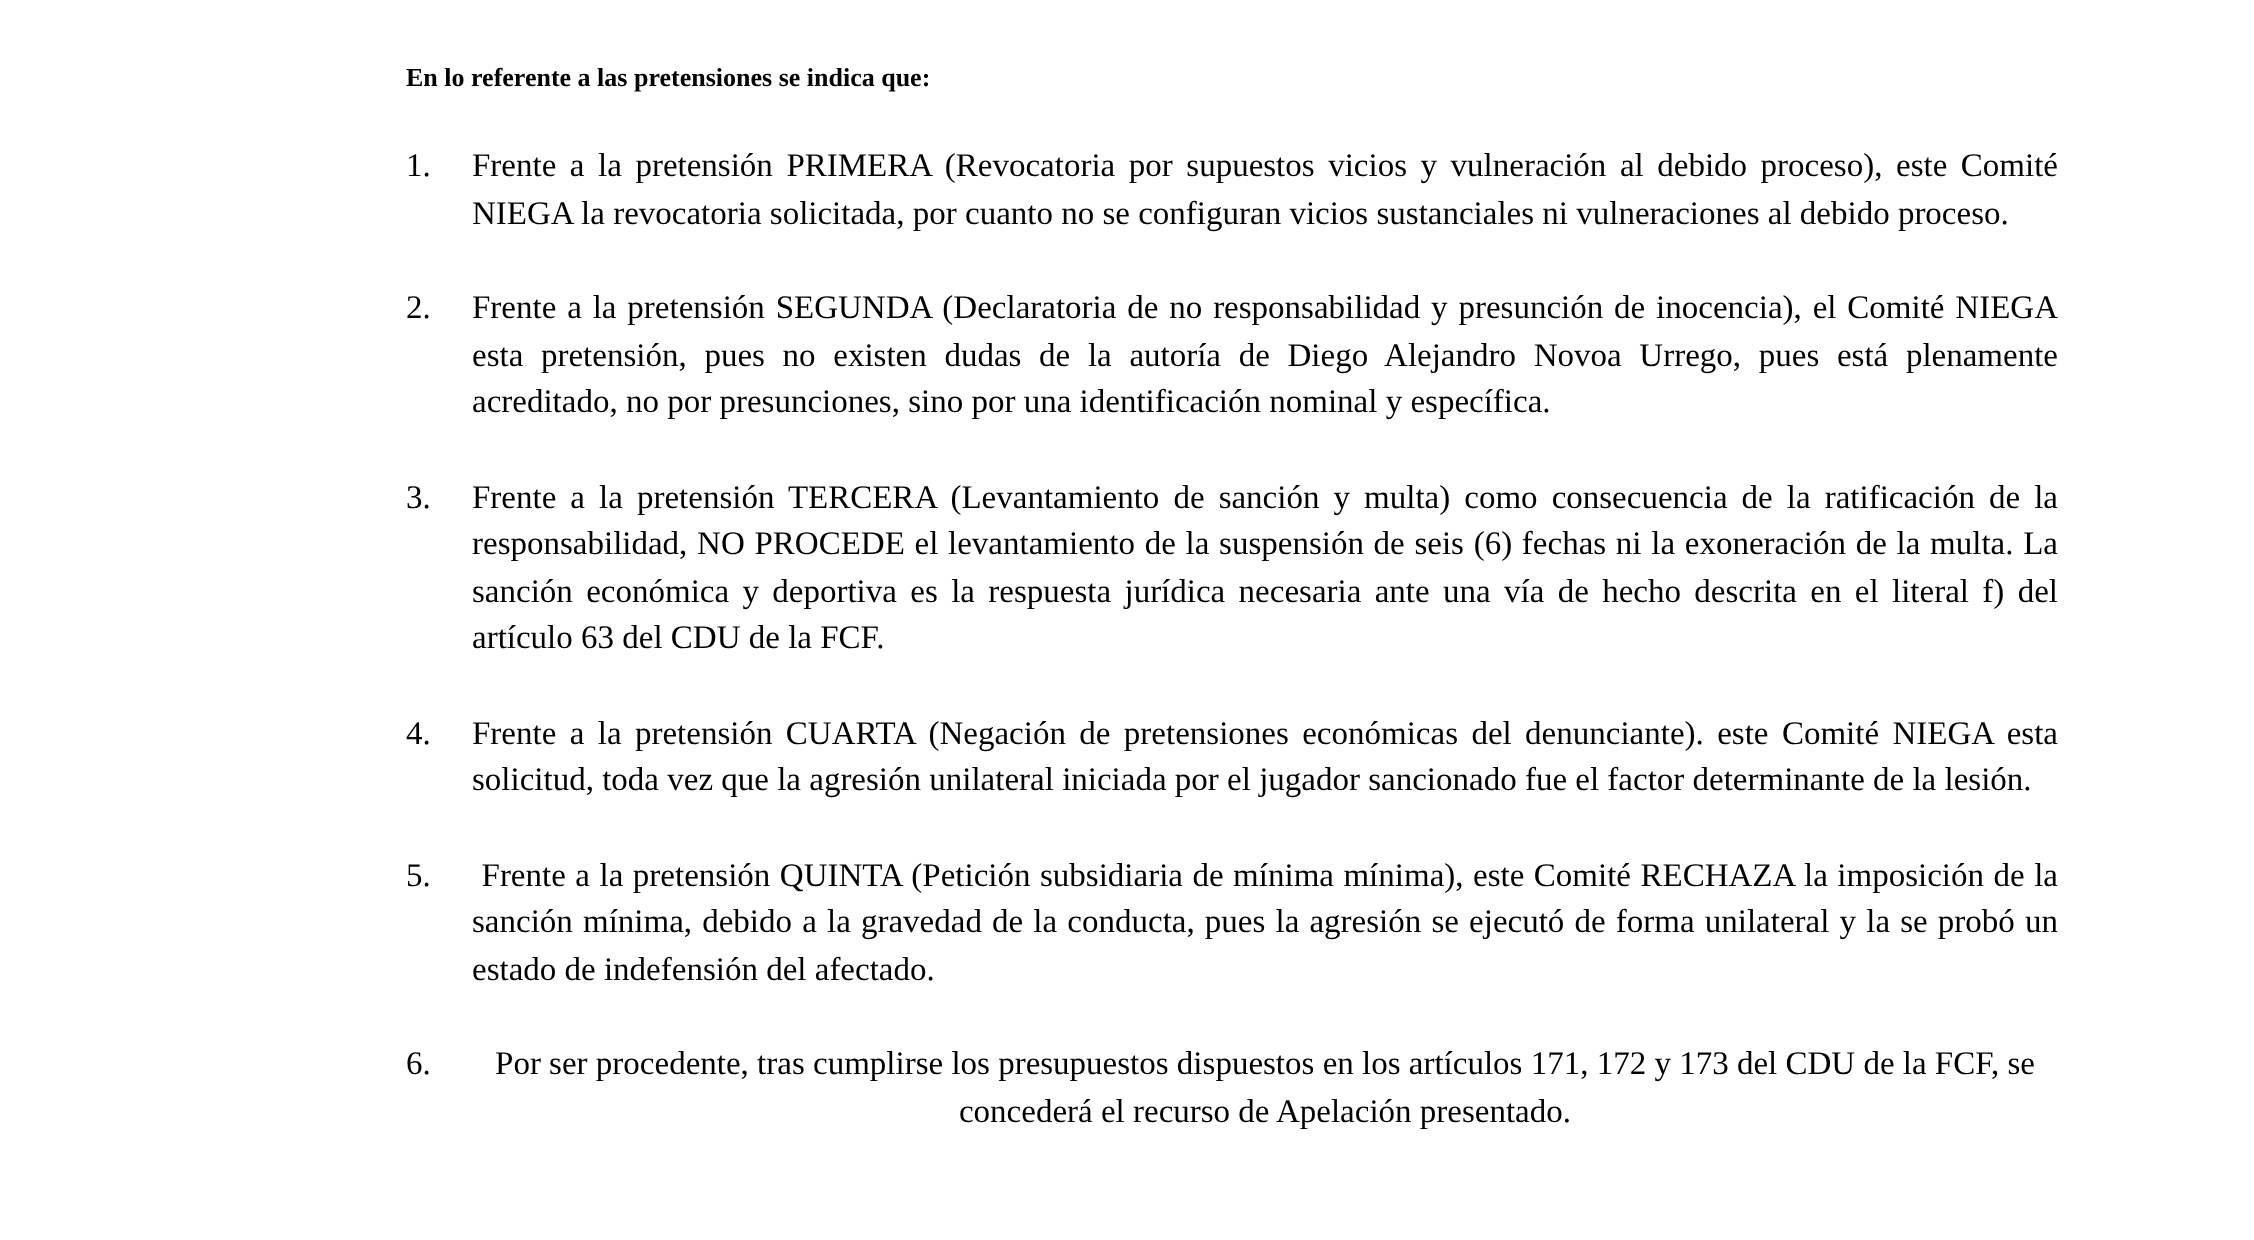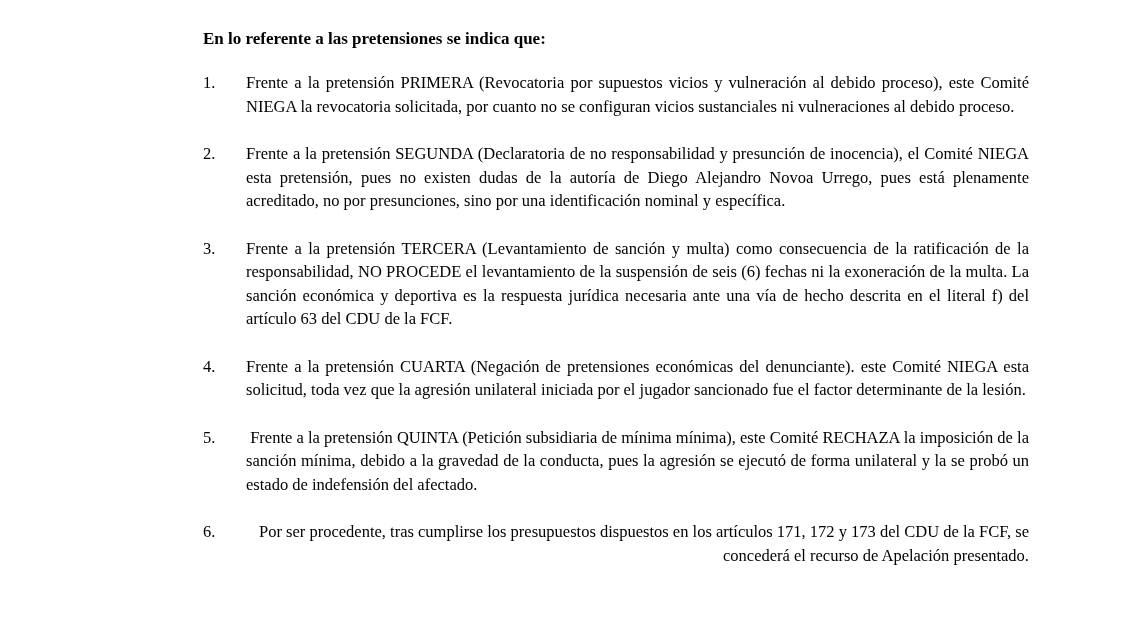--- a/index.html
+++ b/index.html
@@ -16,21 +16,21 @@
       color: #000000;
     }
     .page {
       position: absolute;
       left: 203px;
       top: 27px;
       width: 826px;
     }
     .heading {
       font-weight: bold;
-      font-size: 17px;
+      font-size: 13px;
       line-height: 23px;
       margin: 0 0 21px 0;
     }
     .list {
       margin: 0;
       padding: 0;
       list-style: none;
     }
     .item {
       display: flex;
@@ -38,24 +38,23 @@
       line-height: 23.5px;
     }
     .item .num {
       width: 33px;
       flex: 0 0 33px;
     }
     .item .text {
       flex: 1 1 auto;
       text-align: justify;
       width: 791px;
-      margin-left: 10px;
     }
     .item.last-ragged .text {
-      text-align: right;
+      text-align: center;
     }
     .gap1 { margin-bottom: 24px; }
     .gap2 { margin-bottom: 24px; }
     .gap3 { margin-bottom: 24px; }
     .gap4 { margin-bottom: 24px; }
     .gap5 { margin-bottom: 24px; }
   </style>
 </head>
 <body>
 

